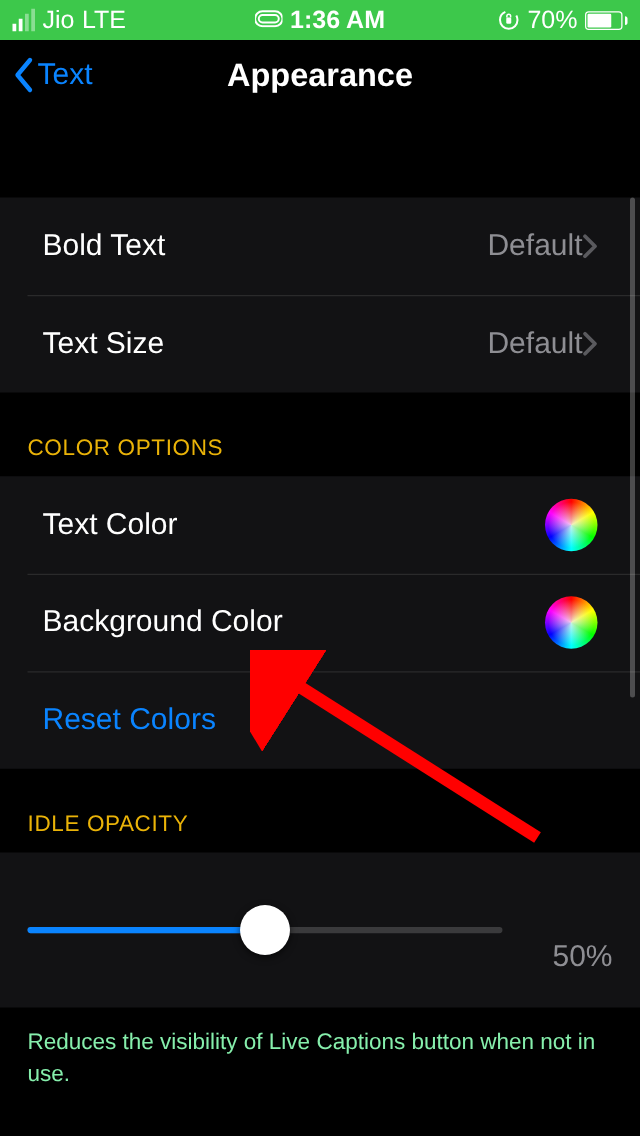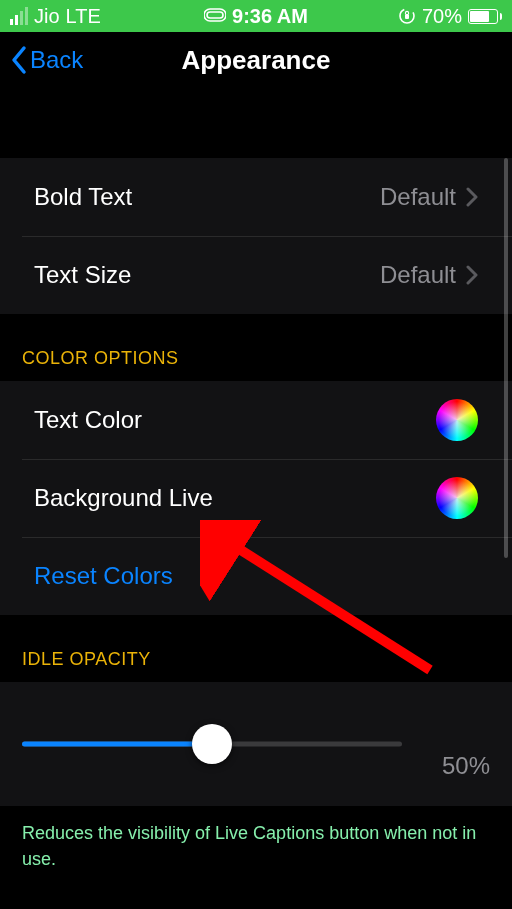--- a/index.html
+++ b/index.html
@@ -34,21 +34,21 @@
   .content { position:absolute; top:88px; left:0; right:0; bottom:0; overflow:hidden; }
   .scroll-ind { position:absolute; right:4px; top:70px; width:4px; height:400px; background:rgba(255,255,255,.25); border-radius:2px; }
   .spacer    { height:70px; background:#000; }
   
   .group { background:#121214; }
   .row { display:flex; align-items:center; min-height:78px; padding:0 34px; position:relative; }
   .row + .row::before, .row.div-top::before {
     content:""; position:absolute; left:22px; right:0; top:0; height:1px; background:rgba(255,255,255,.10);
   }
   .row-label { font-size:24px; color:#fff; flex:1; }
-  .row-value { font-size:24px; color:#8e8e93; margin-right:10px;}
+  .row-value { font-size:24px; color:#8e8e93; }
   .chevron { color:#5a5a5e; }
   .chevron svg{display:block;}
   .reset { color:#0a84ff; }
   
   .section-header { color:#eab308; font-size:18px; letter-spacing:.5px; padding:34px 22px 12px; text-transform:uppercase; }
   
   .color-wheel {
      width:42px; height:42px; border-radius:50%;
      background: conic-gradient(red, yellow, lime, cyan, blue, magenta, red);
      position:relative; flex-shrink:0;
@@ -85,21 +85,21 @@
     </span>
     <span class="carrier">Jio</span>
     <span class="net">LTE</span>
   </div>
   <div class="status-center">
     <span class="link-icon">
       <svg width="22" height="14" viewBox="0 0 22 14">
             <path fill="none" stroke="#fff" stroke-width="1.6" d="M6 1h10a6 6 0 0 1 0 12H6A6 6 0 0 1 6 1zm0 3h10a3 3 0 0 1 0 6H6a3 3 0 0 1 0-6z"></path>
           </svg>
     </span>
-    <span class="time">9:36 AM</span>
+    <span class="time">1:36 AM</span>
   </div>
   <div class="status-right">
     <span class="lock-rot">
       <svg width="18" height="18" viewBox="0 0 18 18">
             <circle cx="9" cy="9" r="7" fill="none" stroke="#fff" stroke-width="1.6" stroke-dasharray="30 10"></circle>
             <rect x="7" y="7" width="4" height="5" rx="1" fill="#fff"></rect>
             <path d="M7.5 7V5.8a1.5 1.5 0 0 1 3 0V7" fill="none" stroke="#fff" stroke-width="1.2"></path>
           </svg>
     </span>
     <span>70%</span>
@@ -112,21 +112,21 @@
   </div>
 </div>
 
 <div class="nav-bar">
   <div class="back-btn">
     <span class="back-chevron">
       <svg width="18" height="30" viewBox="0 0 18 30">
             <polyline points="14,3 4,15 14,27" fill="none" stroke="#0a84ff" stroke-width="3.5" stroke-linecap="round" stroke-linejoin="round"></polyline>
           </svg>
     </span>
-    <span>Back</span>
+    <span>Text</span>
   </div>
   <div class="nav-title">Appearance</div>
 </div>
 
 <div class="content">
   <div class="spacer"></div>
 
   <div class="group">
     <div class="row">
       <span class="row-label">Bold Text</span>
@@ -148,21 +148,21 @@
     </div>
   </div>
 
   <div class="section-header">COLOR OPTIONS</div>
   <div class="group">
     <div class="row">
       <span class="row-label">Text Color</span>
       <span class="color-wheel"></span>
     </div>
     <div class="row">
-      <span class="row-label">Background Live</span>
+      <span class="row-label">Background Color</span>
       <span class="color-wheel"></span>
     </div>
     <div class="row">
       <span class="row-label reset">Reset Colors</span>
     </div>
   </div>
 
   <div class="section-header">IDLE OPACITY</div>
   <div class="group">
     <div class="slider-row">

